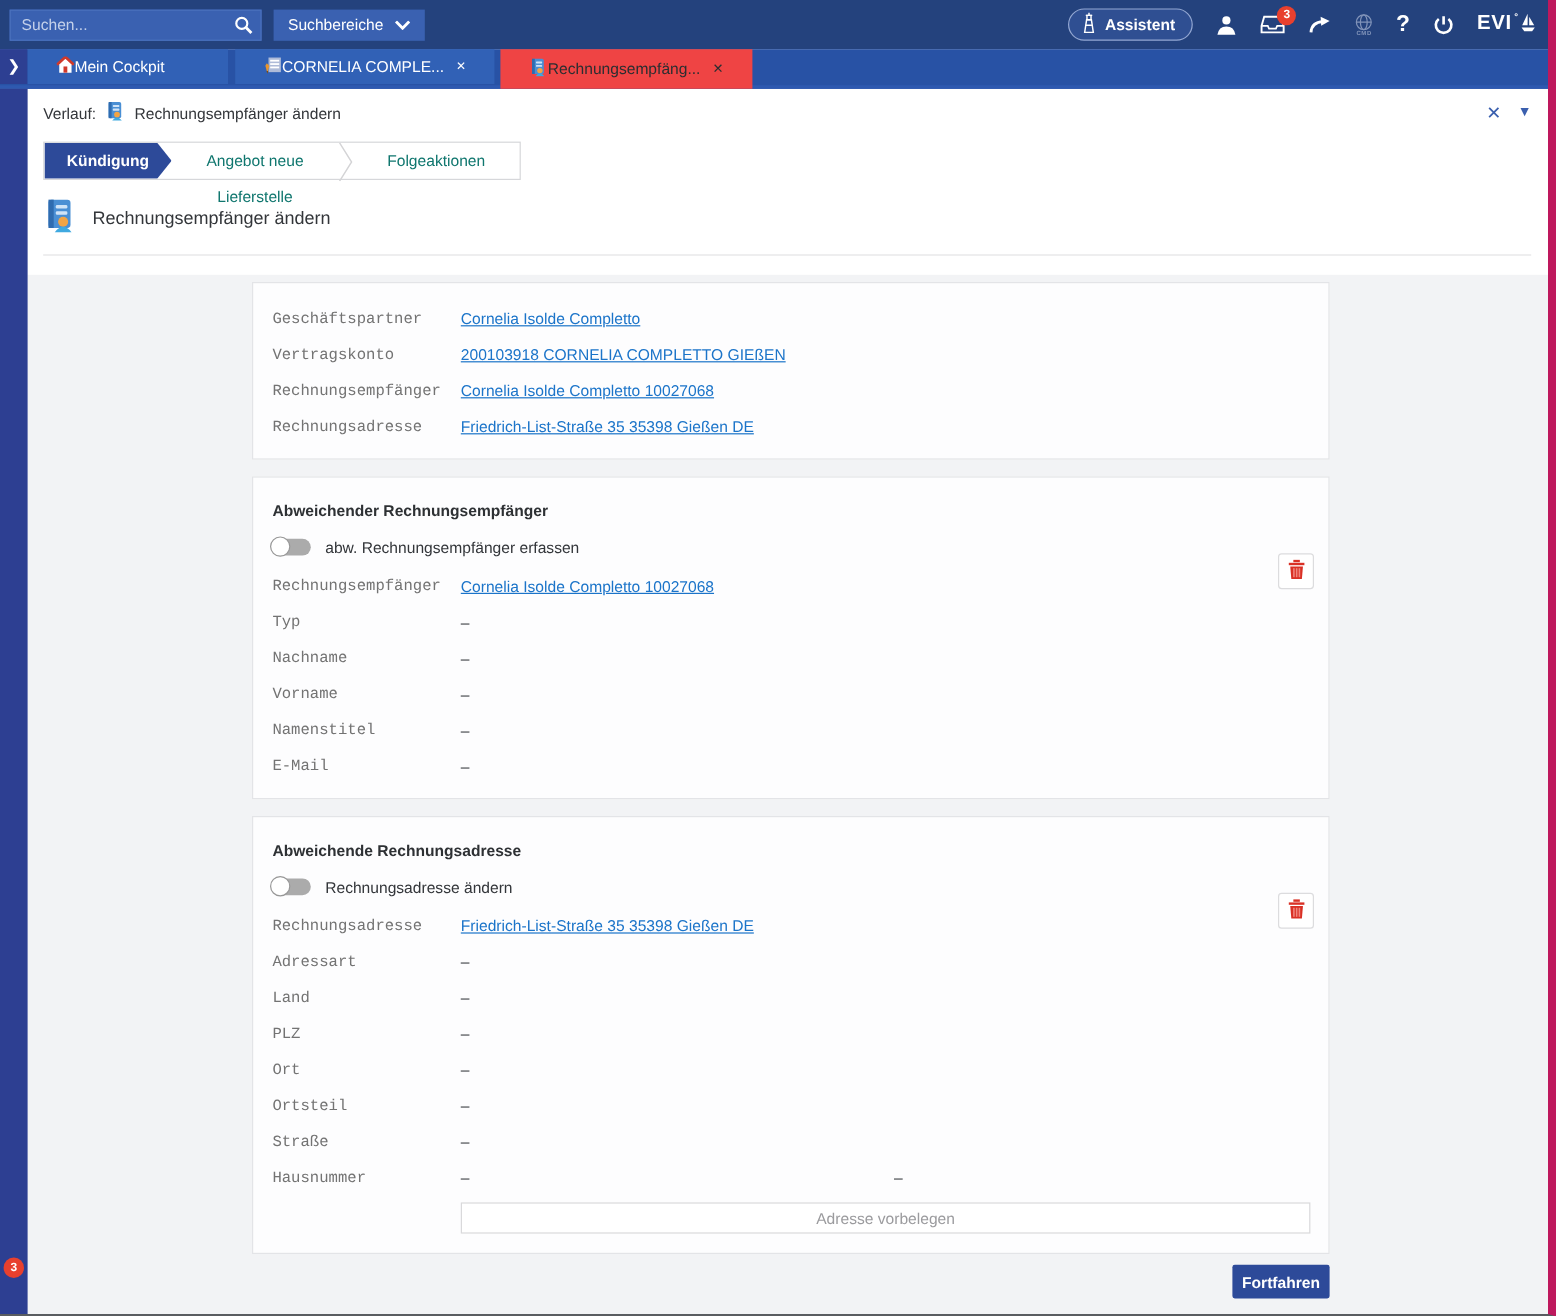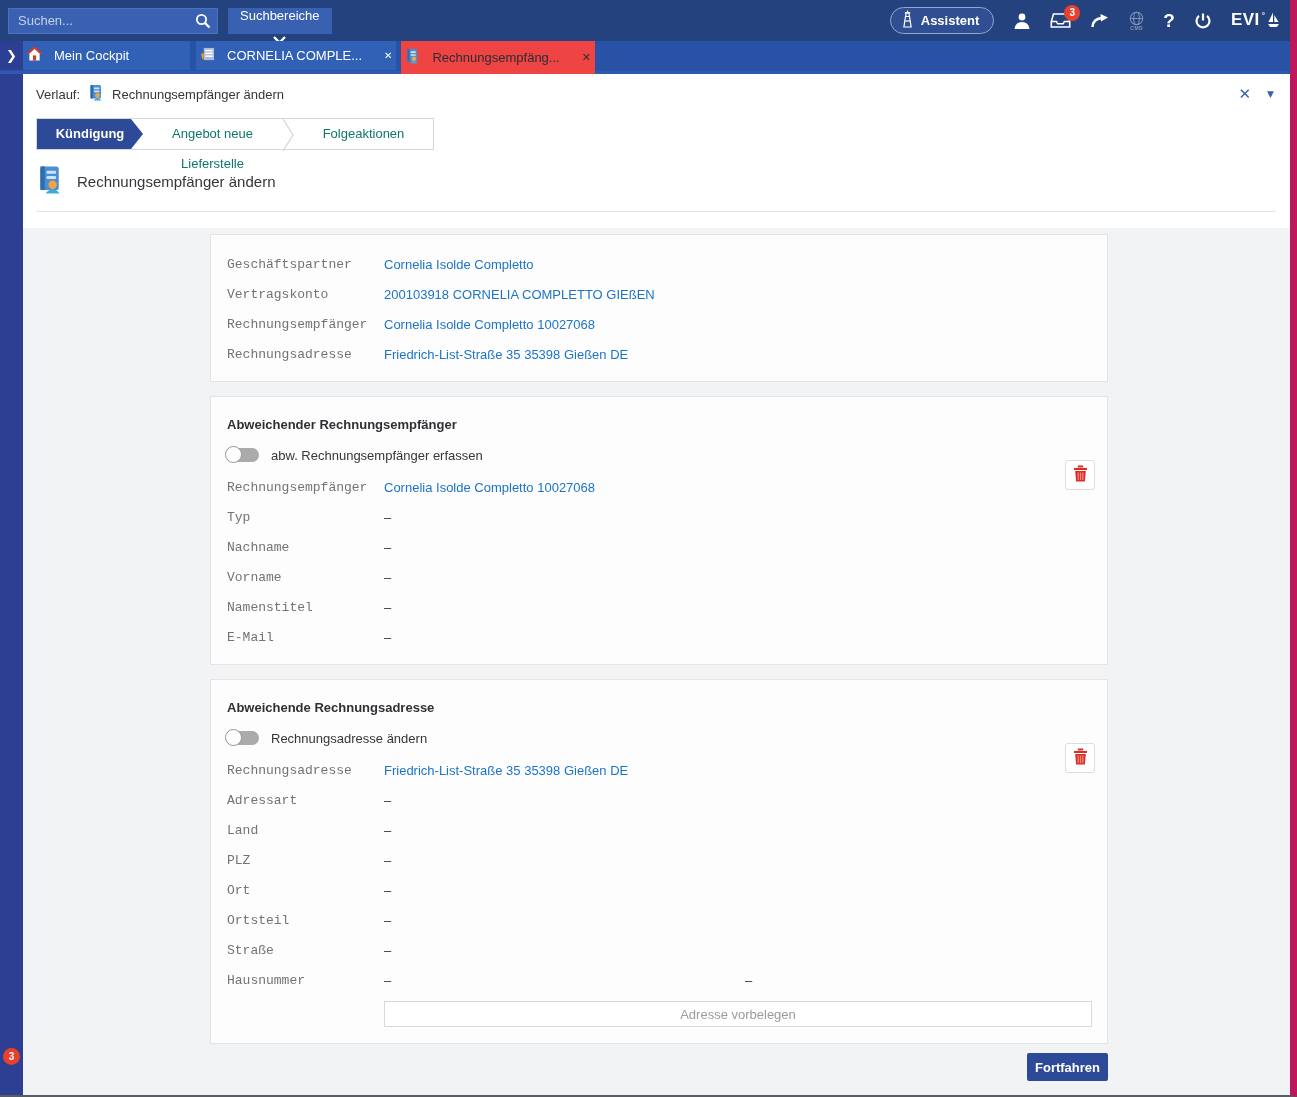--- a/index.html
+++ b/index.html
@@ -9,40 +9,40 @@
             border-right:7px solid #be185d; border-bottom:2px solid #595c60; background:#f2f3f5; overflow:hidden; }
 
   
   .topbar { height:41px; background:#24427d; display:flex; align-items:center; padding:0 10px 0 8px; flex:0 0 auto; }
   .searchbox { position:relative; width:210px; height:26px; }
   .searchbox input { width:100%; height:100%; background:#3a61b1; border:1px solid #4a71bd; color:#fff;
                      font:13px "Liberation Sans",sans-serif; padding:0 30px 0 9px; outline:none; }
   .searchbox input::placeholder { color:#c4d1ea; }
   .searchbox .mag { position:absolute; right:7px; top:5px; }
   .scope-btn { margin-left:10px; height:26px; background:#3a61b1; border:none; color:#fff;
-               font:13px "Liberation Sans",sans-serif; padding:0 12px; display:flex; align-items:center; gap:9px; cursor:pointer;flex-direction:column; }
+               font:13px "Liberation Sans",sans-serif; padding:0 12px; display:flex; align-items:center; gap:9px; cursor:pointer; }
   .topbar-right { margin-left:auto; display:flex; align-items:center; gap:19px; }
   .assistant-pill { height:27px; border:1px solid #93a7d2; border-radius:14px; background:#2f4f92; color:#fff;
                     font:bold 13px "Liberation Sans",sans-serif; display:flex; align-items:center; gap:7px; padding:0 14px 0 10px; cursor:pointer;justify-content:center; }
   .tb-ico { position:relative; display:flex; flex-direction:column; align-items:center; cursor:pointer; color:#fff; }
   .badge-red { position:absolute; top:-7px; right:-9px; min-width:16px; height:16px; border-radius:8px; background:#e8402e;
                color:#fff; font:bold 10px/16px "Liberation Sans",sans-serif; text-align:center; padding:0 3px; }
   .cmd-ico { opacity:.55; }
   .cmd-ico .cmd-txt { font:bold 5px "Liberation Sans",sans-serif; color:#cdd6ea; letter-spacing:.5px; margin-top:-1px; }
   .qmark { font:bold 19px "Liberation Sans",sans-serif; color:#fff; cursor:pointer; }
   .brand { display:flex; align-items:flex-start; gap:2px; color:#fff; }
   .brand .brand-txt { font:600 17px "Liberation Sans",sans-serif; letter-spacing:.5px; }
   .brand .deg { font:600 8px "Liberation Sans",sans-serif; margin-top:1px; }
 
   
   .tabrow { height:33px; background:#2852a5; display:flex; align-items:flex-start; flex:0 0 auto; position:relative; }
   .tabrow::after { content:""; position:absolute; left:0; bottom:0; width:100%; height:3px; background:#2e59b0; }
   .side-head { width:23px; height:29px; background:#2d3f92; display:flex; align-items:center; justify-content:center; flex:0 0 auto; }
   .expand-chev { color:#fff; font:bold 13px "DejaVu Sans",sans-serif; cursor:pointer; }
-  .tab { height:29px; display:flex; align-items:center; gap:12px; padding:0 4px; color:#fff;
+  .tab { height:29px; display:flex; align-items:center; gap:0; padding:0 24px; color:#fff;
          font:13px "Liberation Sans",sans-serif; background:#3161b6; margin-right:5px; cursor:pointer; white-space:nowrap; }
   .tab.first { width:167px; margin-right:6px; }
   .tab .tab-close { font:bold 10px "DejaVu Sans",sans-serif; color:#fff; margin-left:10px; cursor:pointer; }
   .tab.active { background:#ef4444; color:#2b2e31; height:33px; position:relative; z-index:2; }
   .tab.active .tab-close { color:#2b2e31; font-size:11px; }
 
   
   .bodywrap { flex:1; display:flex; min-height:0; }
   .sidebar { width:23px; background:#2d3f92; flex:0 0 auto; position:relative; }
   .side-badge { position:absolute; left:3px; bottom:30px; width:17px; height:17px; border-radius:50%; background:#e8402e;
@@ -63,21 +63,21 @@
   .title-row { display:flex; align-items:center; gap:13px; padding:14px 0 12px 0; border-bottom:1px solid #e3e3e5; }
   .page-title { font:15px "Liberation Sans",sans-serif; color:#33363a; }
 
   
   .gray-area { flex:1; padding:6px 0 0 187px; }
   .card { width:898px; background:#fdfdfe; border:1px solid #e3e4e7; padding:14px 16px 12px 16px; position:relative; }
   .card + .card { margin-top:14px; }
   .frow { display:flex; height:30px; align-items:center; font:13px "Liberation Sans",sans-serif; }
   .flabel { width:157px; color:#737373; flex:0 0 auto;font-family:Liberation Mono, monospace; }
   .fval { color:#33363a; width:361px; flex:0 0 auto; }
-  .fval.link { color:#1b74c9; cursor:pointer; }
+  .fval.link { color:#1b74c9; cursor:pointer;text-decoration:underline; }
   .card-h { font:bold 13px "Liberation Sans",sans-serif; color:#2e3134; margin:6px 0 10px 0; }
   .toggle-row { display:flex; align-items:center; gap:12px; height:26px; margin-bottom:4px; font:13px "Liberation Sans",sans-serif; color:#33363a; }
   .toggle { width:32px; height:14px; background:#ababab; border-radius:8px; position:relative; cursor:pointer; flex:0 0 auto; }
   .toggle .knob { position:absolute; left:-2px; top:-2px; width:17px; height:17px; border-radius:50%; background:#fff; border:1px solid #979797; }
   .trash-btn { position:absolute; right:12px; top:63px; width:30px; height:30px; background:#fff; border:1px solid #dcdcde; border-radius:3px;
                display:flex; align-items:center; justify-content:center; cursor:pointer; }
   .prefill-btn { margin:6px 0 4px 157px; width:708px; height:26px; background:#fff; border:1px solid #d9d9db;
                  color:#9b9b9e; font:13px "Liberation Sans",sans-serif; cursor:pointer; }
   .footer-row { width:898px; display:flex; justify-content:flex-end; margin-top:9px; }
   .continue-btn { width:81px; height:28px; background:#2d4a99; border:none; border-radius:2px; color:#fff;

